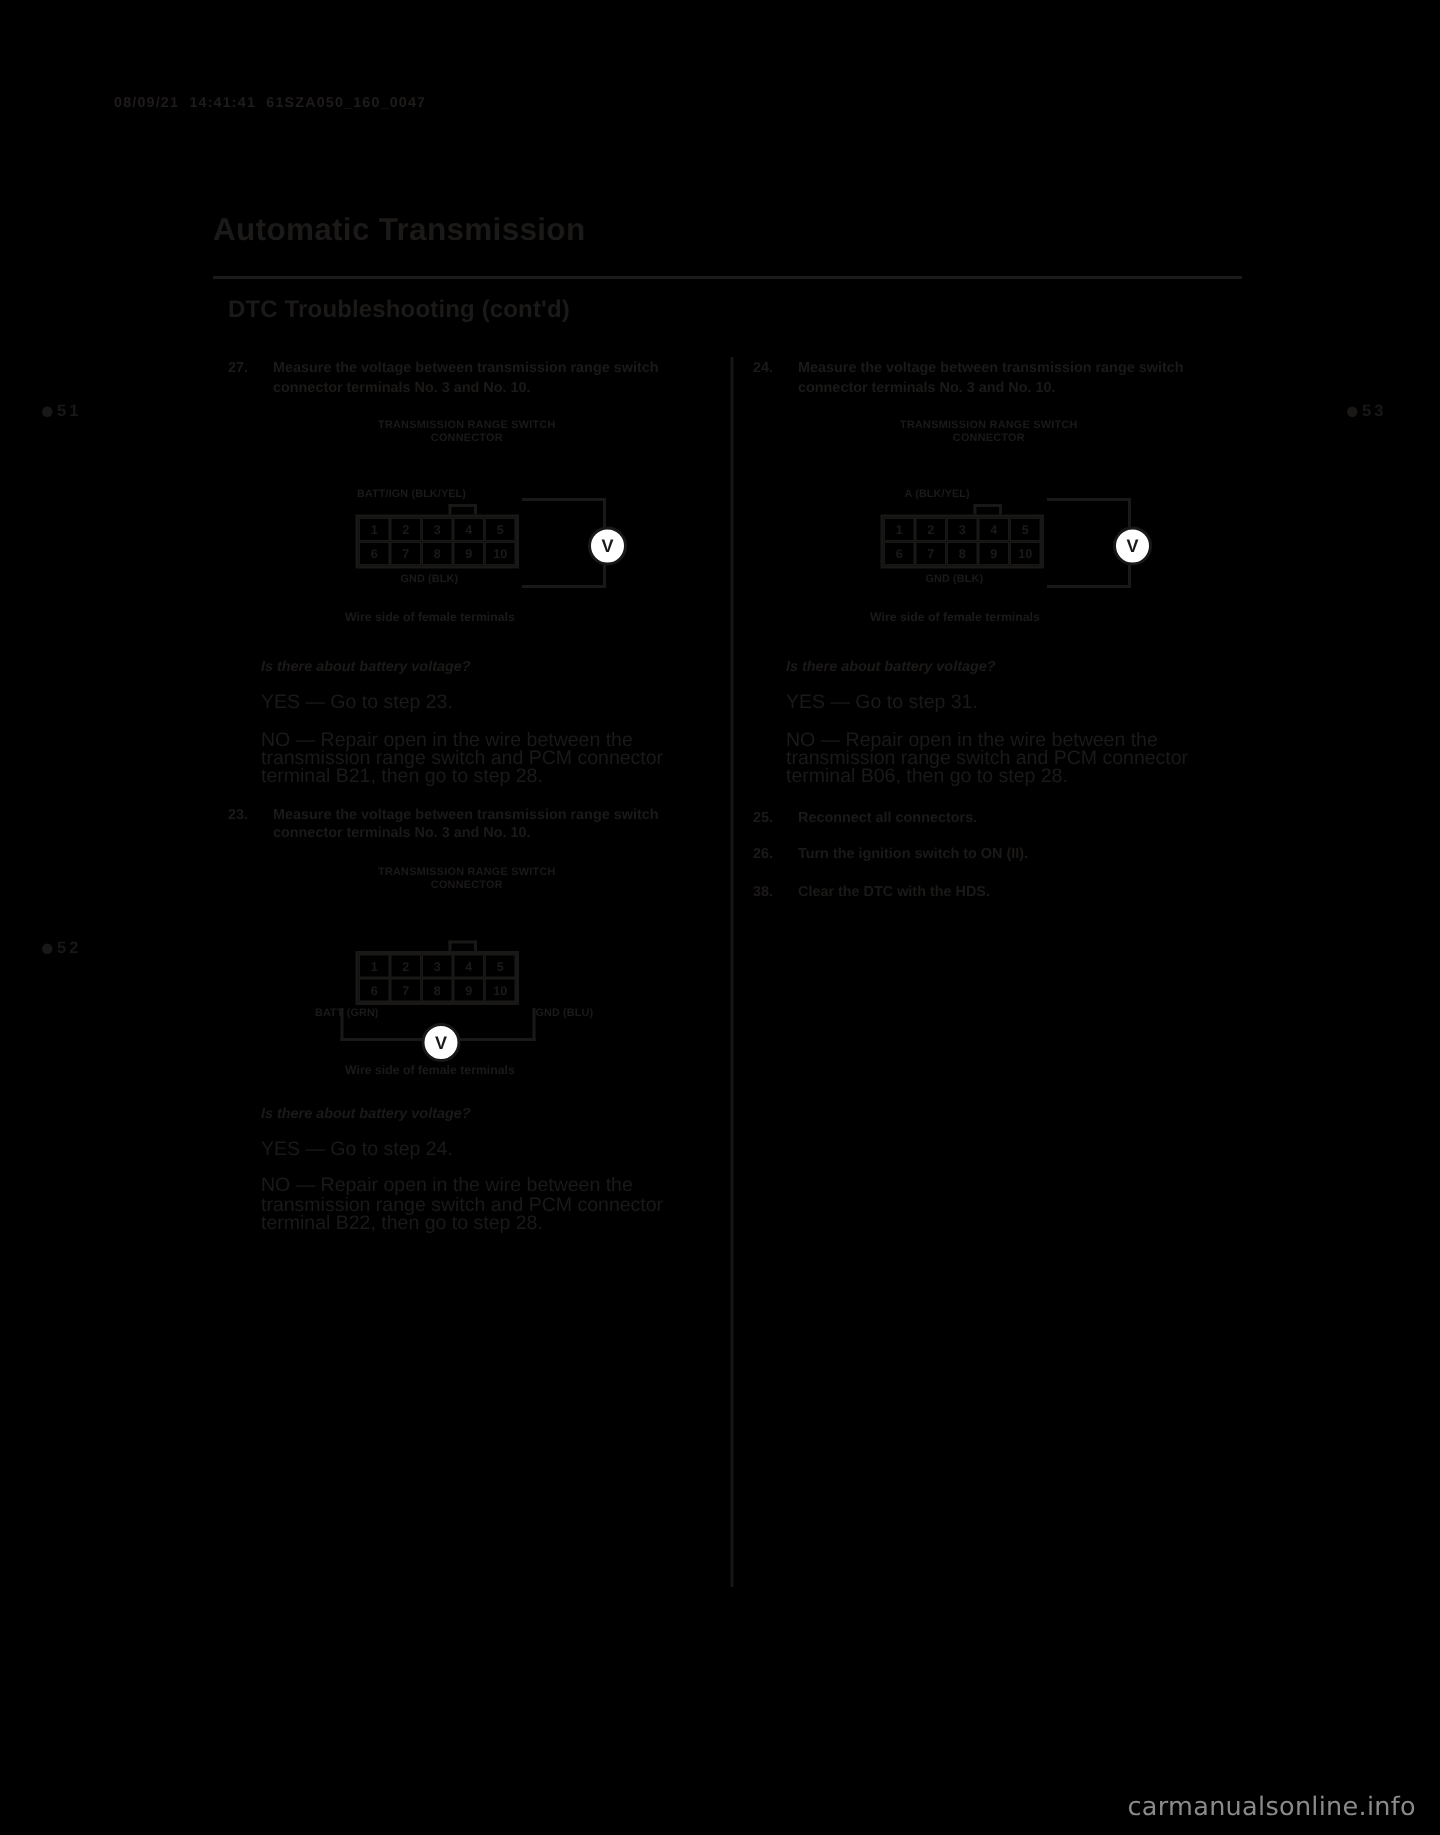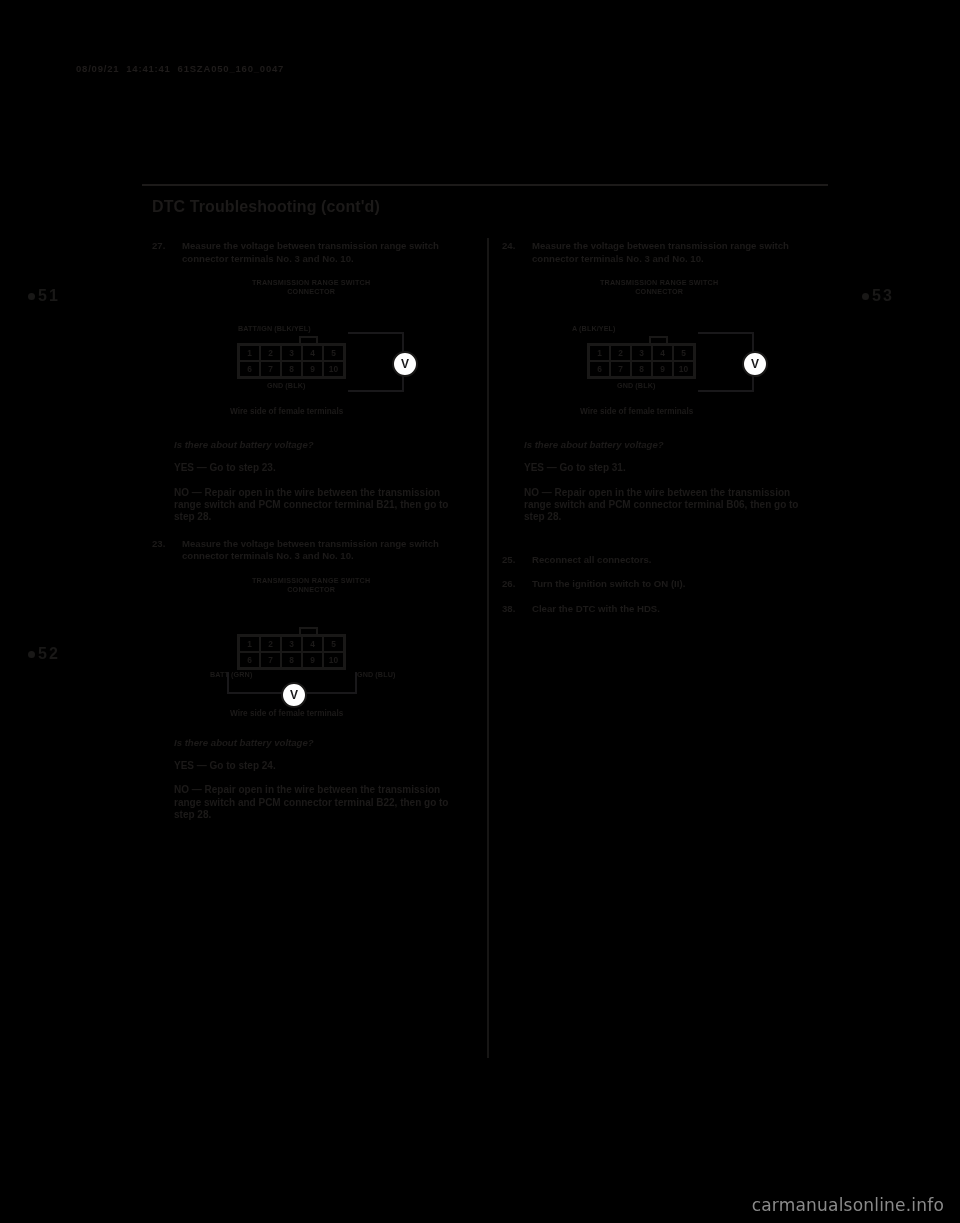--- a/index.html
+++ b/index.html
@@ -188,36 +188,35 @@
 
   
   .question {
     font-size: 9.6px;
     font-weight: bold;
     font-style: italic;
     color: #1c1a19;
     margin: 16px 0 12px 22px;
   }
   .answer {
-    font-size: 10px;
-    font-weight: bold;
+    font-size: 13px;
+    font-weight: normal;
     line-height: 12.4px;
     color: #1c1a19;
     margin: 0 0 12px 22px;
   }
 
   
   .side-marker {
     position: absolute;
-    font-size: 16px;
+    font-size: 11px;
     font-weight: bold;
     letter-spacing: 2px;
     color: #191817;
     white-space: nowrap;
-    margin-top: 19px;
   }
   .marker-dot {
     display: inline-block;
     width: 7px;
     height: 7px;
     background: #191817;
     border-radius: 50%;
     vertical-align: middle;
     margin-right: 3px;
   }
@@ -234,32 +233,33 @@
     text-align: center;
   }
 </style>
 </head>
 <body>
 
 <div id="page-sheet">
 
   <div id="print-header">08/09/21  14:41:41  61SZA050_160_0047</div>
 
+  <div id="doc-title">Automatic Transmission</div>
   <div id="title-rule"></div>
   <div id="section-title">DTC Troubleshooting (cont'd)</div>
 
   <div id="column-divider"></div>
 
   <div class="side-marker" style="left:28px; top:268px;">
     <span class="marker-dot"></span><span>51</span>
   </div>
   <div class="side-marker" style="left:28px; top:626px;">
     <span class="marker-dot"></span><span>52</span>
   </div>
-  <div class="side-marker" style="left:862px; top:268px;">
+  <div class="side-marker" style="left:898px; top:268px;">
     <span class="marker-dot"></span><span>53</span>
   </div>
 
   <div class="column" id="col-left">
 
     <div class="step">
       <span class="step-num">27.</span>
       <span class="step-text">Measure the voltage between transmission range switch connector terminals No. 3 and No. 10.</span>
     </div>
 
@@ -343,21 +343,21 @@
   <div class="column" id="col-right">
 
     <div class="step">
       <span class="step-num">24.</span>
       <span class="step-text">Measure the voltage between transmission range switch connector terminals No. 3 and No. 10.</span>
     </div>
 
     <div class="figure">
       <div class="fig-caption-top" style="left:98px; top:2px;">TRANSMISSION RANGE SWITCH
 CONNECTOR</div>
-      <div class="wire-label" style="left:70px; top:47px;">A (BLK/YEL)</div>
+      <div class="wire-label" style="left:101px; top:47px;">A (BLK/YEL)</div>
       <div class="pin-notch" style="left:147px; top:59px;"></div>
       <div class="pin-grid" style="left:85px; top:66px;">
         <div class="pin-row">
           <div class="pin">1</div>
           <div class="pin">2</div>
           <div class="pin">3</div>
           <div class="pin">4</div>
           <div class="pin">5</div>
         </div>
         <div class="pin-row">
@@ -375,21 +375,21 @@
       <div class="lead" style="left:196px; top:113px; width:56px; height:2px;"></div>
       <div class="meter" style="left:240px; top:74px;">V</div>
 
       <div class="fig-caption-bottom" style="left:78px; top:130px;">Wire side of female terminals</div>
     </div>
 
     <div class="question">Is there about battery voltage?</div>
     <div class="answer">YES — Go to step 31.</div>
     <div class="answer">NO — Repair open in the wire between the transmission range switch and PCM connector terminal B06, then go to step 28.</div>
 
-    <div class="step" style="margin-top:30px;">
+    <div class="step" style="margin-top:16px;">
       <span class="step-num">25.</span>
       <span class="step-text">Reconnect all connectors.</span>
     </div>
     <div class="step" style="margin-top:12px;">
       <span class="step-num">26.</span>
       <span class="step-text">Turn the ignition switch to ON (II).</span>
     </div>
     <div class="step" style="margin-top:12px;">
       <span class="step-num">38.</span>
       <span class="step-text">Clear the DTC with the HDS.</span>

